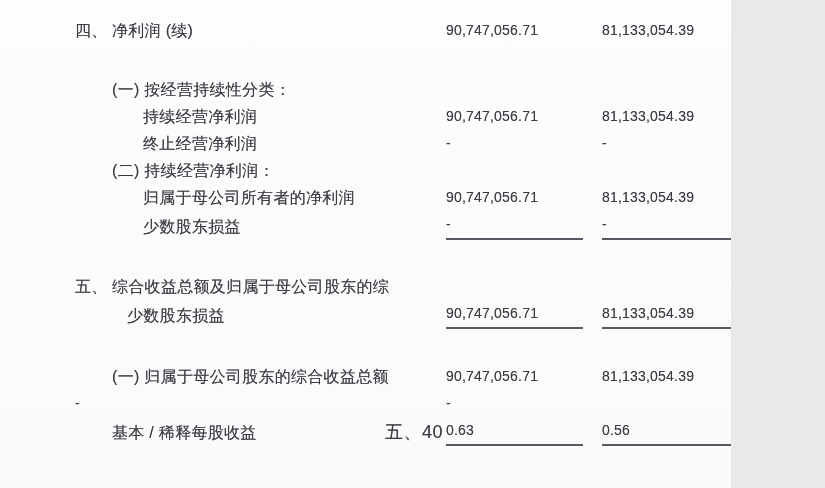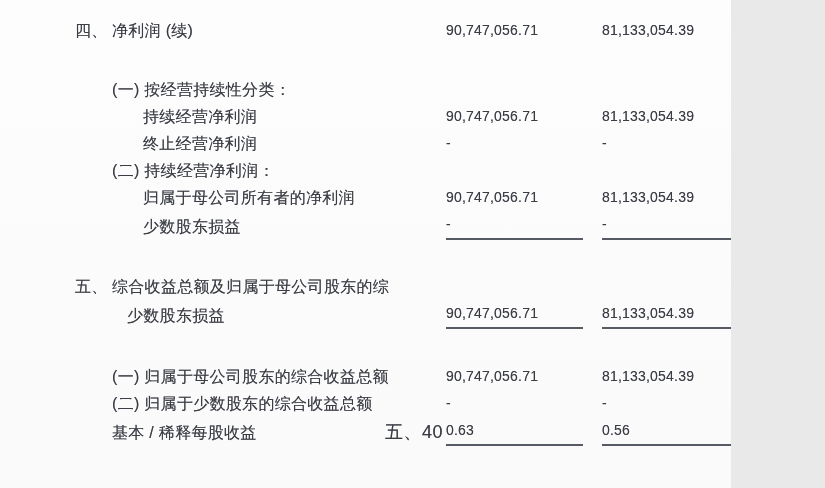--- a/index.html
+++ b/index.html
@@ -115,21 +115,20 @@
     <div class="amt u">81,133,054.39</div>
   </div>
 
   <div class="row gap-c">
     <div class="lbl ind1"><span>(一) 归属于母公司股东的综合收益总额</span></div>
     <div class="amt">90,747,056.71</div>
     <div class="amt">81,133,054.39</div>
   </div>
 
   <div class="row">
-    <div class="lbl ind1"><span>(二) 归属于少数股东的综合收益总额</span></div>
     <div class="amt">-</div>
     <div class="amt">-</div>
   </div>
 
 
   <div class="row">
     <div class="lbl ind1"><span>基本 / 稀释每股收益</span><span class="note">五、40</span></div>
     <div class="amt u">0.63</div>
     <div class="amt u">0.56</div>
   </div>

